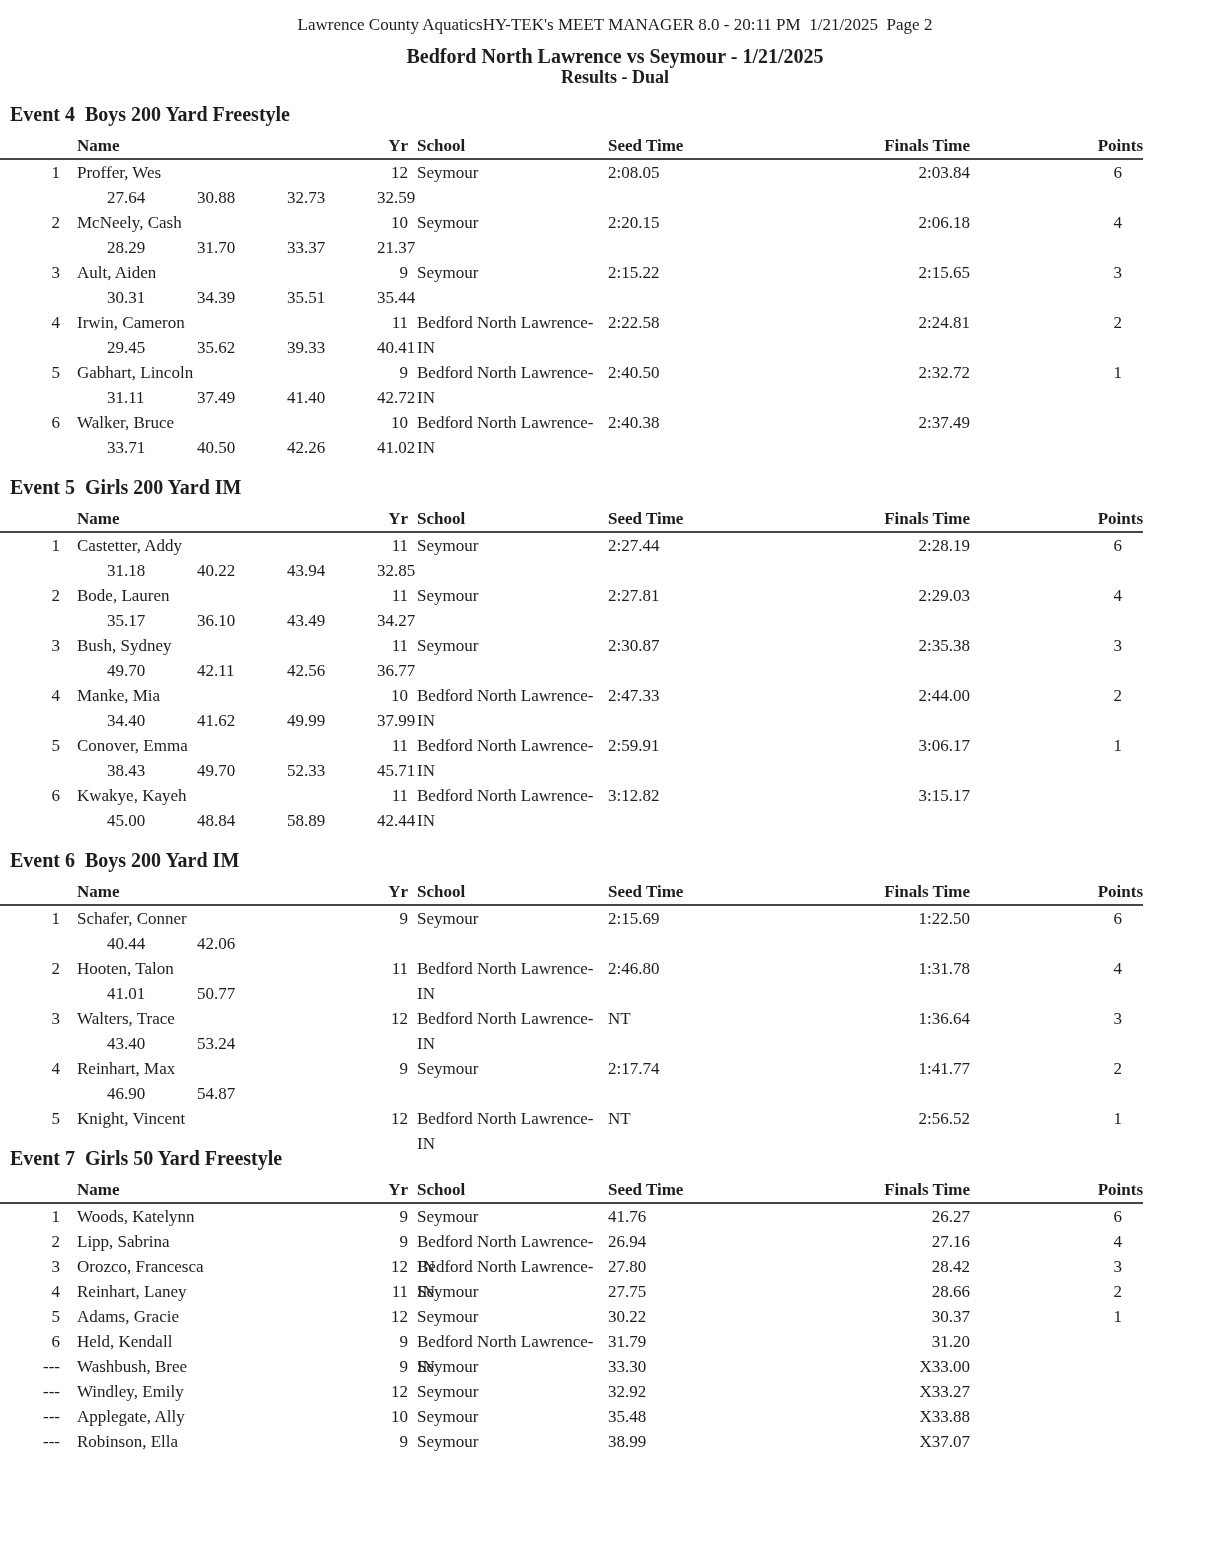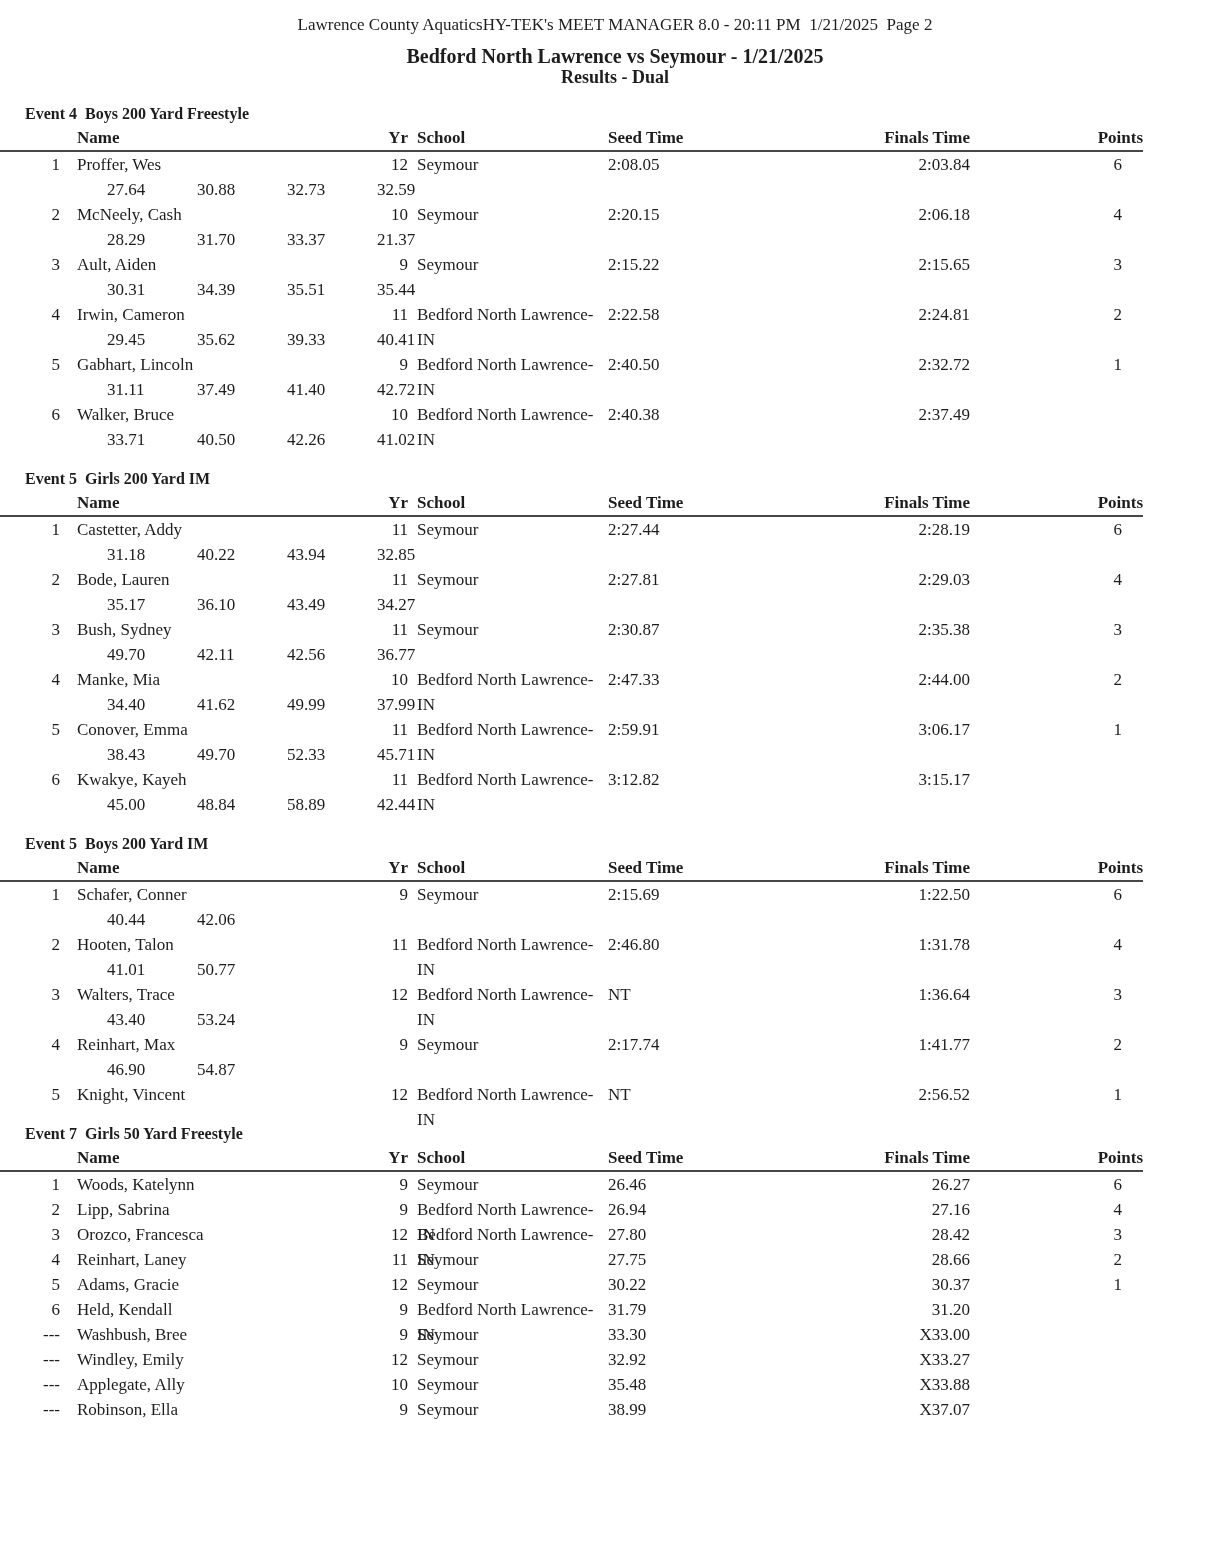--- a/index.html
+++ b/index.html
@@ -30,25 +30,25 @@
   .report-type {
     text-align: center;
     font-weight: bold;
     font-size: 18px;
     line-height: 20px;
   }
 
   .event { margin-top: 15px; }
   .event-title {
     font-weight: bold;
-    font-size: 16px;
-    padding-left: 25px;
+    font-size: 20px;
+    padding-left: 2px;
     line-height: 24px;
     white-space: pre;
-    margin: 0;
+    margin: 8px;
   }
 
   .cols-header, .result-row {
     display: grid;
     grid-template-columns: 70px 268px 70px 200px 210px 152px 173px;
     width: 1143px;
   }
   .cols-header {
     font-weight: bold;
     line-height: 23px;
@@ -289,21 +289,21 @@
           <div class="splits-row">
             <span class="c-split">45.00</span>
             <span class="c-split">48.84</span>
             <span class="c-split">58.89</span>
             <span class="c-split">42.44</span>
           </div>
         </div>
   </section>
 
   <section class="event">
-    <h2 class="event-title">Event 5  Boys 200 Yard IM</h2>
+    <h2 class="event-title">Event 6  Boys 200 Yard IM</h2>
     <div class="cols-header">
       <span class="c-place"></span>
       <span class="c-name ch-name">Name</span>
       <span class="c-yr ch-yr">Yr</span>
       <span class="c-school ch-school">School</span>
       <span class="c-seed ch-seed">Seed Time</span>
       <span class="c-finals ch-finals">Finals Time</span>
       <span class="c-points ch-points">Points</span>
     </div>
     <div class="rows">
@@ -381,21 +381,21 @@
       <span class="c-seed ch-seed">Seed Time</span>
       <span class="c-finals ch-finals">Finals Time</span>
       <span class="c-points ch-points">Points</span>
     </div>
     <div class="rows">
           <div class="result-row">
             <span class="c-place">1</span>
             <span class="c-name">Woods, Katelynn</span>
             <span class="c-yr">9</span>
             <span class="c-school">Seymour</span>
-            <span class="c-seed">26.46</span>
+            <span class="c-seed">41.76</span>
             <span class="c-finals">26.27</span>
             <span class="c-points">6</span>
           </div>
           <div class="result-row">
             <span class="c-place">2</span>
             <span class="c-name">Lipp, Sabrina</span>
             <span class="c-yr">9</span>
             <span class="c-school">Bedford North Lawrence-IN</span>
             <span class="c-seed">26.94</span>
             <span class="c-finals">27.16</span>

